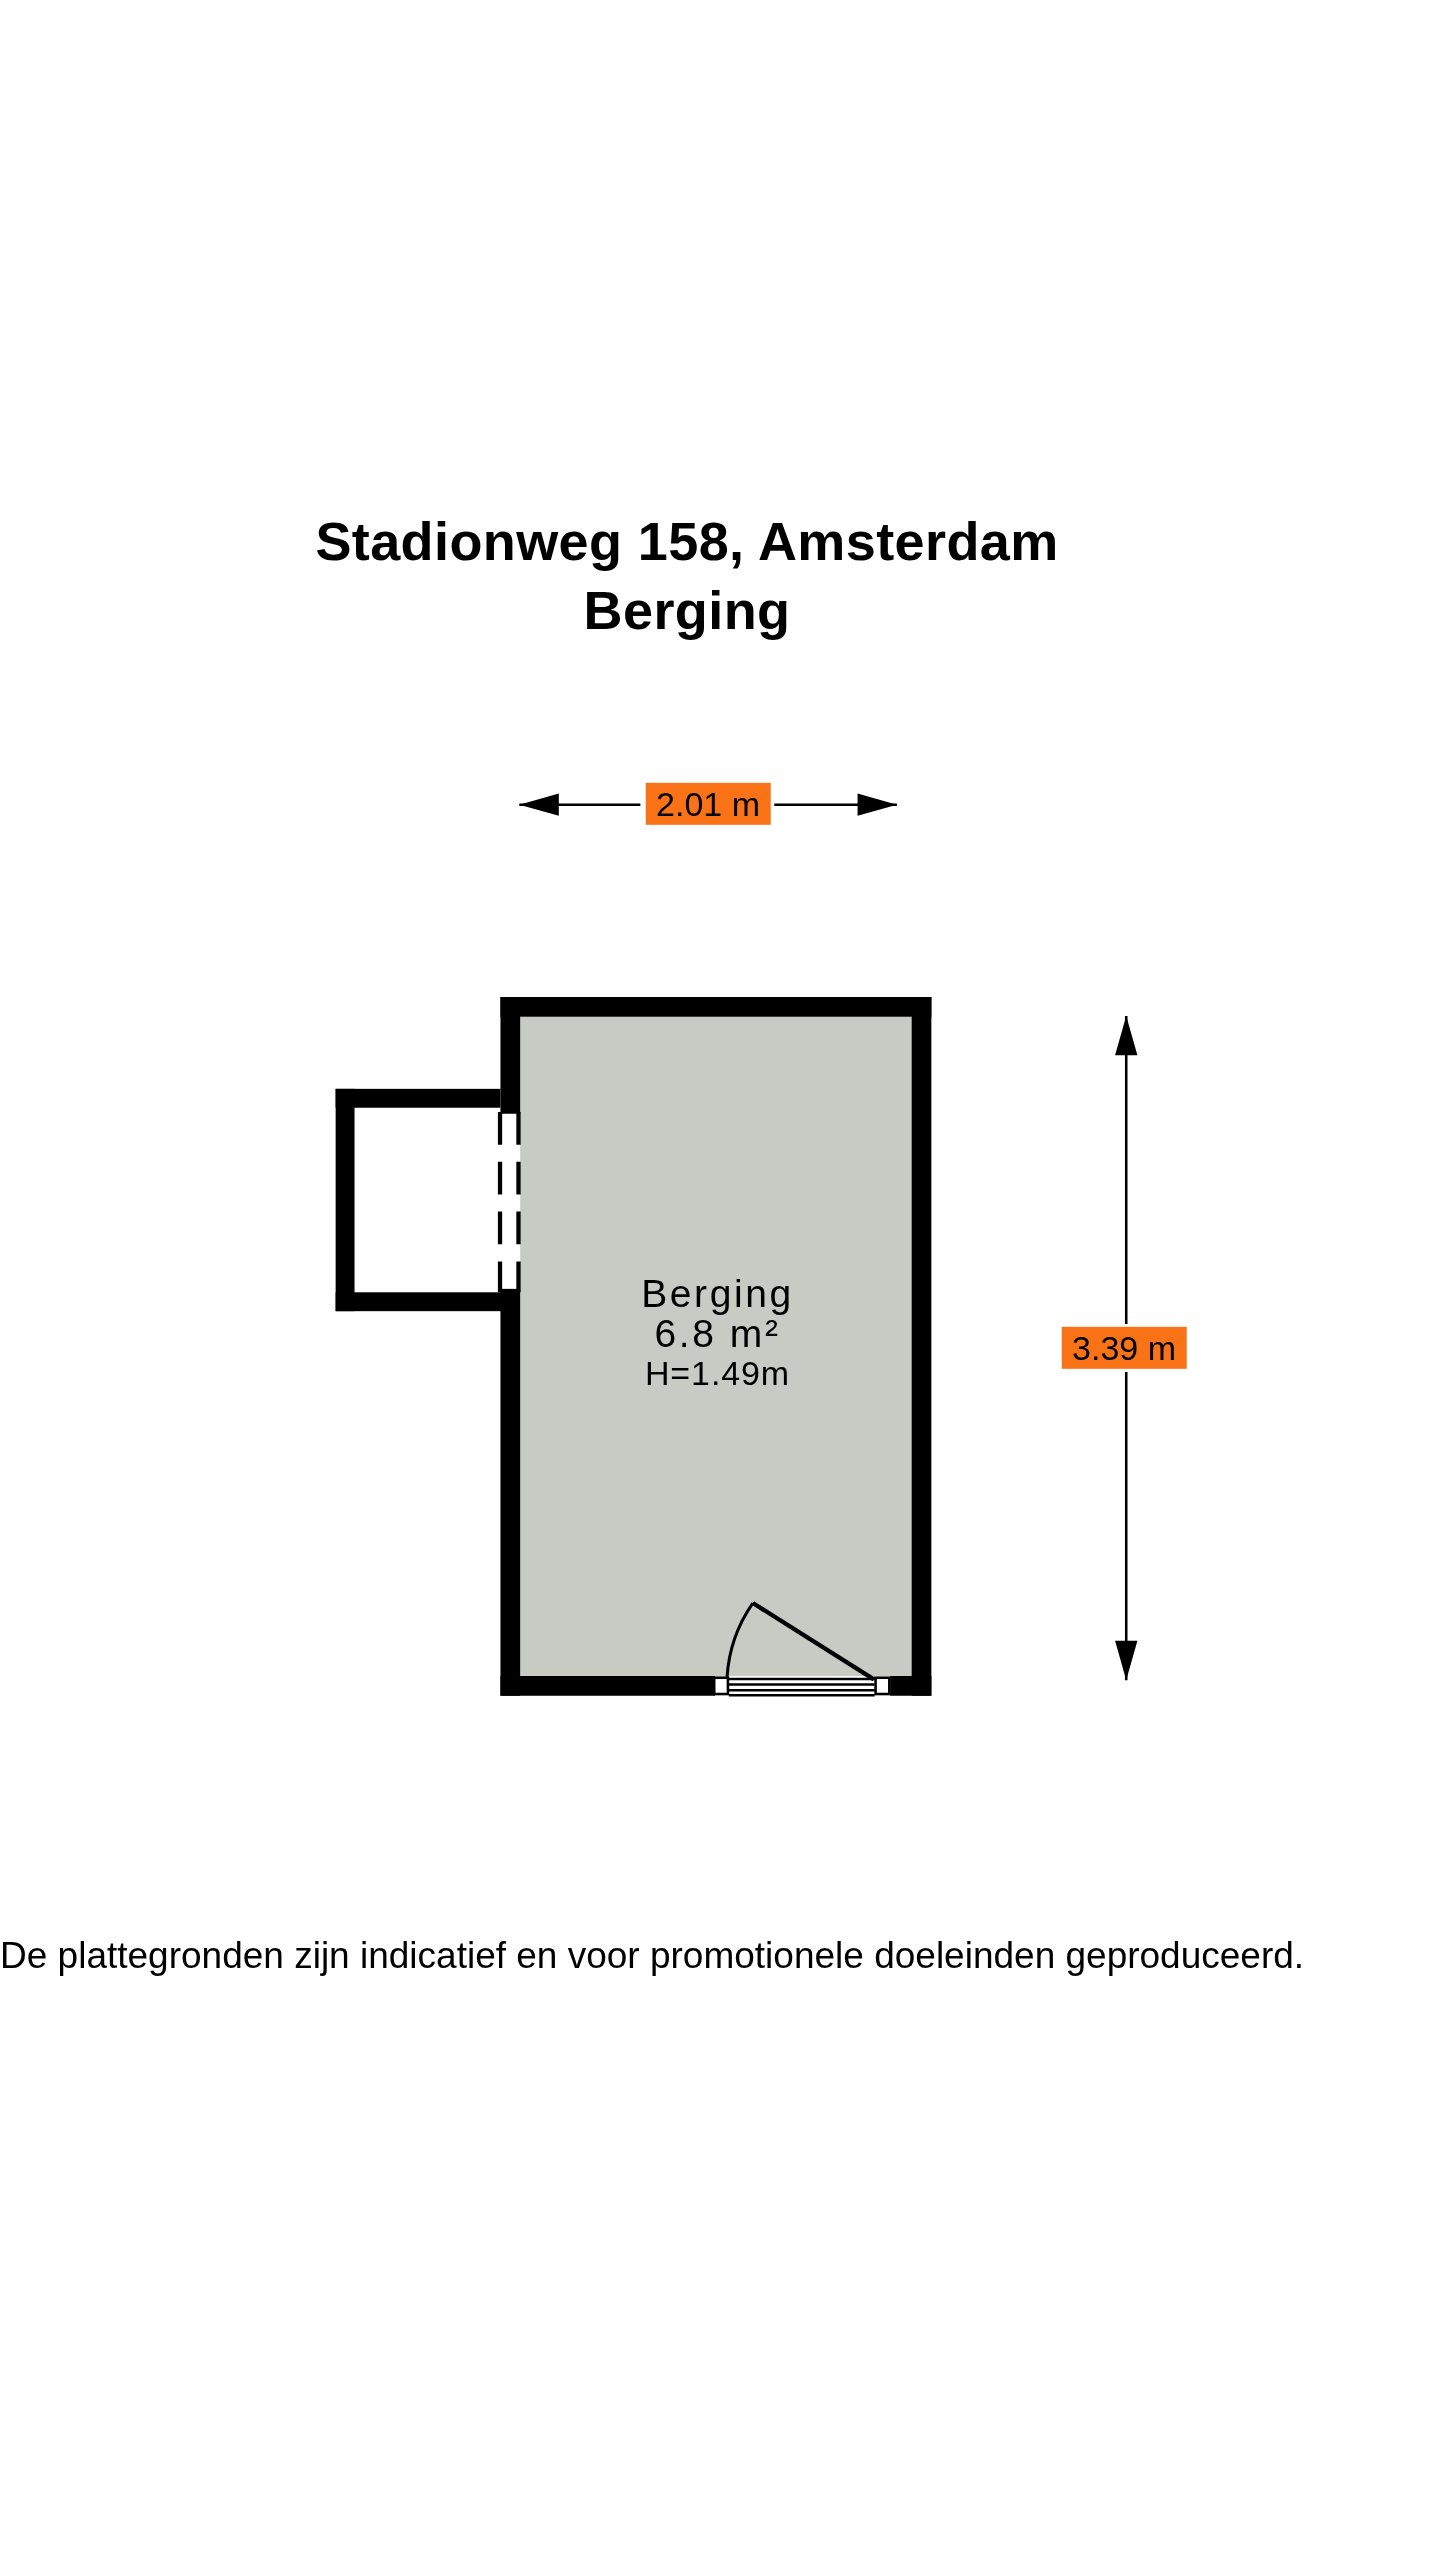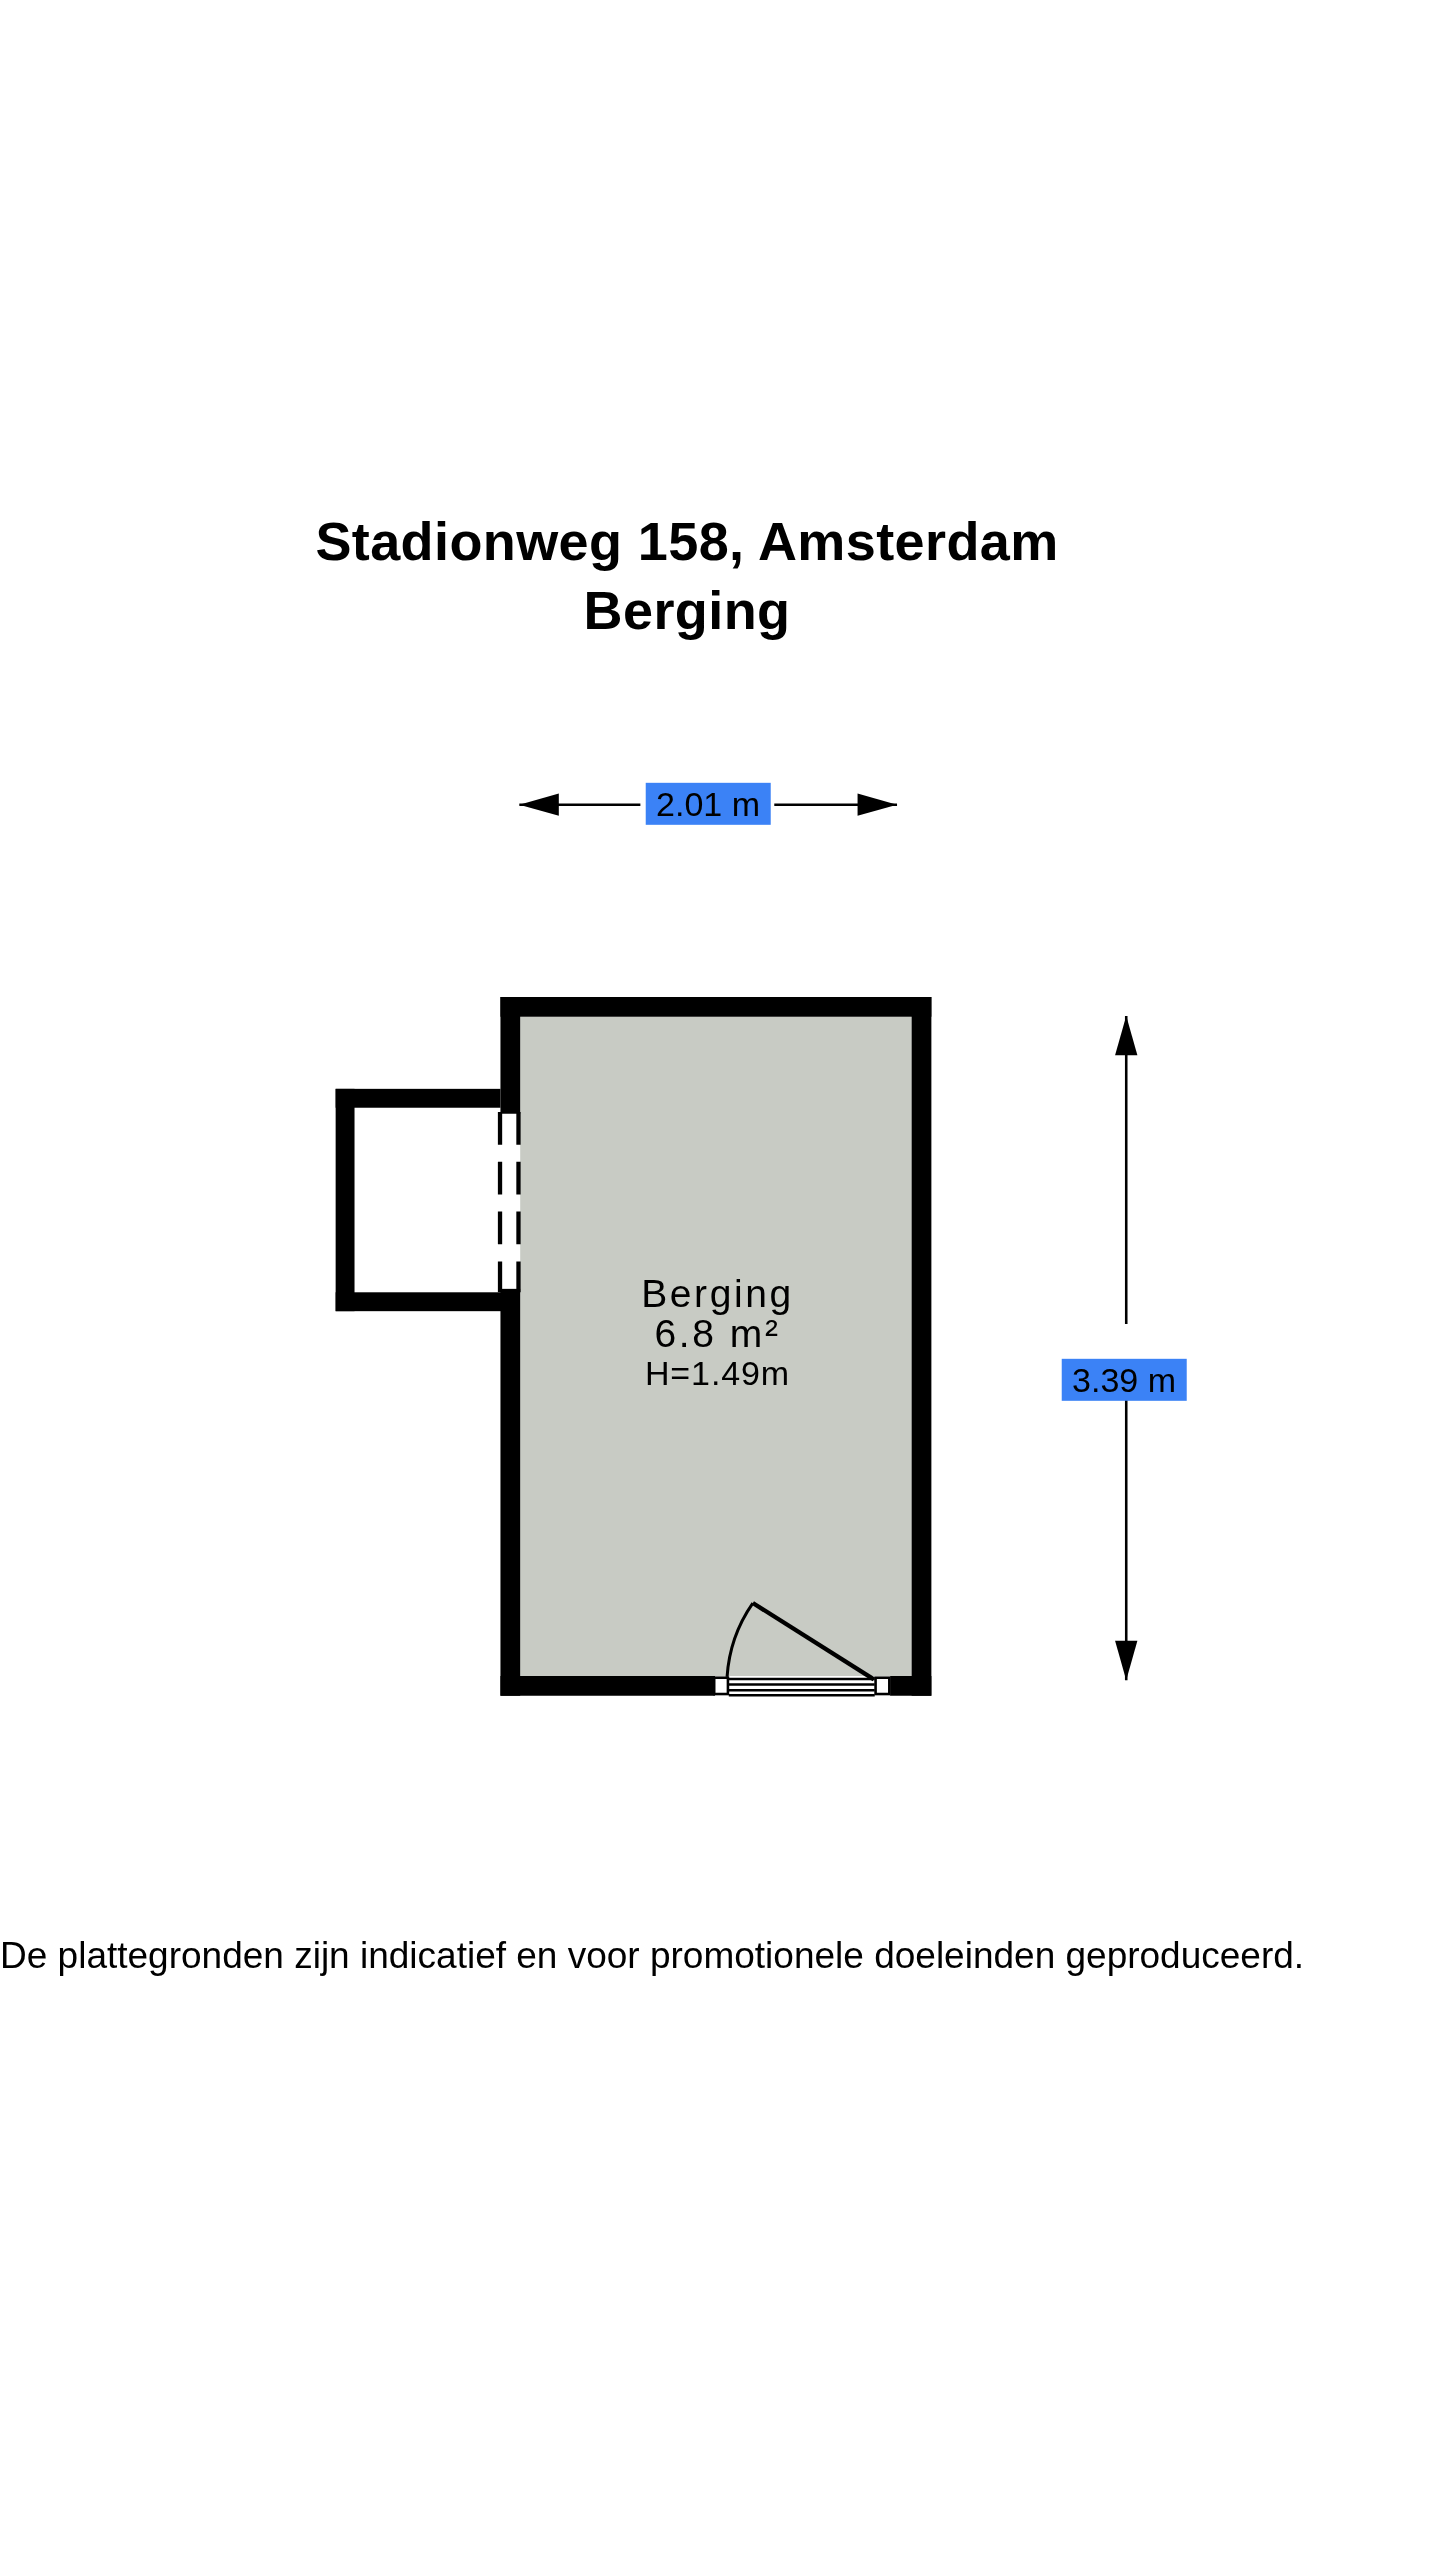--- a/index.html
+++ b/index.html
@@ -14,24 +14,24 @@
   }
   svg.plan { position:absolute; top:0; left:0; }
   .room-label-block {
     position:absolute; top:1273px; left:546px; width:343px; text-align:center;
   }
   .room-name { font-size:39px; line-height:41px; letter-spacing:2.6px; }
   .room-area { font-size:39px; line-height:40px; letter-spacing:2.6px; }
   .room-ceiling { font-size:34px; line-height:39px; letter-spacing:0.9px; }
   .dim-label {
     position:absolute; transform:translate(-50%,-50%);
-    background:#3b82f6; font-size:34px; padding:1.7px 10.3px; white-space:nowrap;
+    background:#f97316; font-size:34px; padding:1.7px 10.3px; white-space:nowrap;
   }
   .dim-label.horizontal { left:708px; top:804px; }
-  .dim-label.vertical   { left:1124px; top:1380px; }
+  .dim-label.vertical   { left:1124px; top:1348px; }
   .footer-block {
     position:absolute; top:1934px; left:0; width:1436px;
     text-align:left; font-size:37px; line-height:44px;
   }
 </style>
 </head>
 <body>
 
 <div class="page">
 

